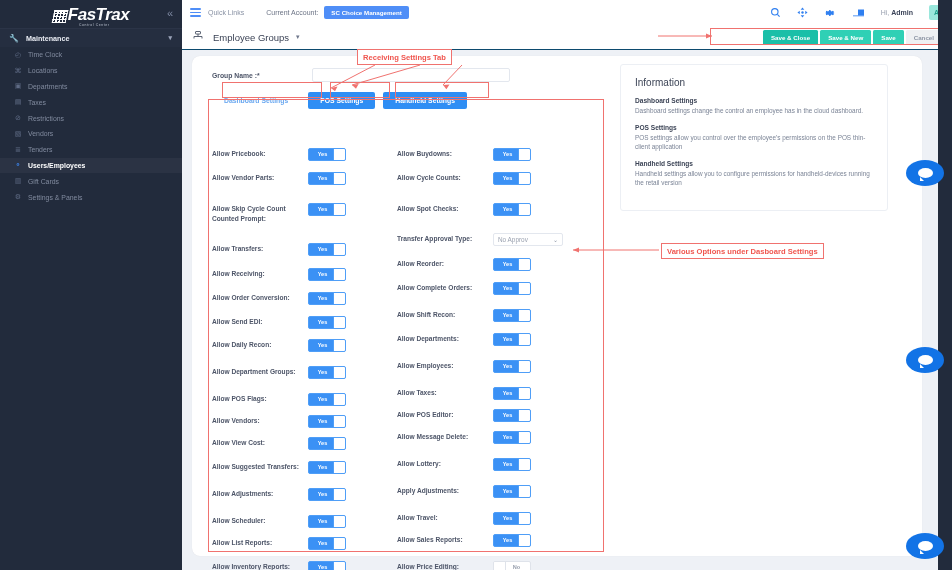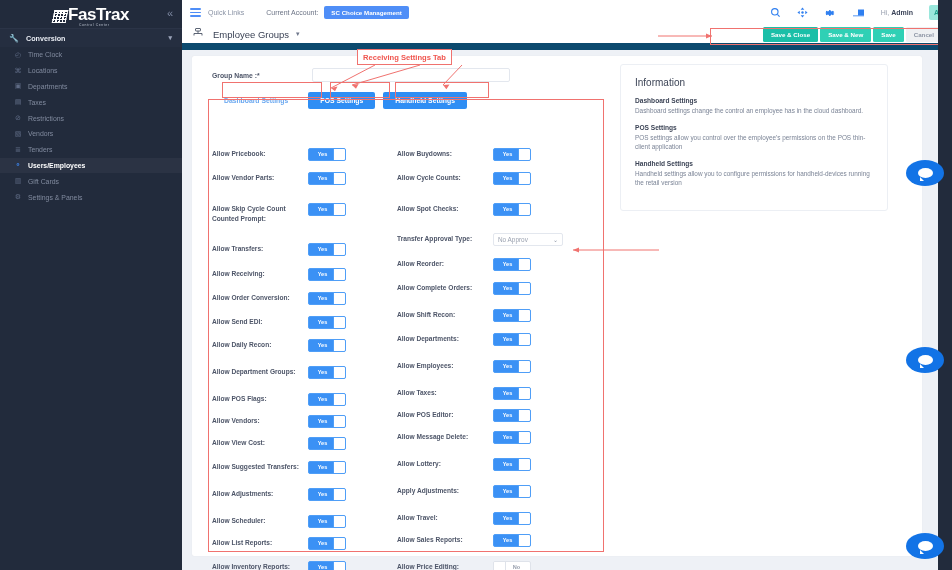--- a/index.html
+++ b/index.html
@@ -22,21 +22,21 @@
   }
   .logo-wrap { display: flex; align-items: flex-end; gap: 0px; }
   .logo-hash {
     display: inline-block; width: 14px; height: 13px; margin-right: 1px;
     background:
       repeating-linear-gradient(to bottom, #ffffff 0 1.5px, transparent 1.5px 3px),
       repeating-linear-gradient(to right, #ffffff 0 1.5px, transparent 1.5px 3.2px);
     transform: skewX(-12deg);
   }
   .logo-text {
-    color: #fff; font-weight: bold; font-size: 17px;
+    color: #fff; font-style: italic; font-weight: bold; font-size: 17px;
     letter-spacing: -0.5px; line-height: 1;
   }
   .logo-sub {
     position: absolute; bottom: 1px; left: 50%; transform: translateX(-12px);
     font-size: 3.4px; color: #b9c0ce; letter-spacing: .6px;
   }
   .collapse-btn {
     position: absolute; right: 9px; top: 8px; color: #7f8aa3; font-size: 11px;
     cursor: pointer; line-height: 1;
   }
@@ -82,41 +82,41 @@
   .hi-admin b { color: #3b4358; }
   .avatar {
     width: 15px; height: 15px; border-radius: 2px; background: #9ae7dc;
     color: #1f9f8c; font-size: 7px; font-weight: bold;
     display: flex; align-items: center; justify-content: center; cursor: pointer;
   }
 
   .pagebar {
     position: absolute; left: 182px; top: 25px; width: 770px; height: 25px;
     background: #ffffff; display: flex; align-items: center; padding: 0 10px;
-    border-bottom: 7px solid #0c4a6e;
+    border-bottom: 1px solid #0c4a6e;
   }
   .pagebar .pgicon { color: #4b5365; margin-right: 9px; font-size: 9px; }
   .page-title { font-size: 9.5px; color: #3a4255; }
   .page-chev { margin-left: 7px; font-size: 7px; color: #6f788c; cursor: pointer; }
 
   .btn-group { margin-left: auto; display: flex; gap: 2px; }
   .btn {
     font-size: 6.2px; font-weight: bold; color: #fff; padding: 4px 8px;
     border: none; border-radius: 1.5px; cursor: pointer; white-space: nowrap;
     font-family: "Liberation Sans", sans-serif;
   }
   .btn.save-close { background: #1bbfa8; }
   .btn.save-new { background: #2fd0b5; }
   .btn.save { background: #2fd0b5; }
   .btn.cancel { background: #eef0f3; color: #8d95a5; }
 
   
   .content {
     position: absolute; left: 192px; top: 56px; width: 730px; height: 500px;
-    background: #fff; border-radius: 2px; box-shadow: 0 0 1px rgba(0,0,0,.10);
+    background: #fff; border-radius: 8px; box-shadow: 0 0 1px rgba(0,0,0,.10);
   }
   .gname-row { display: flex; align-items: center; padding: 12px 0 0 20px; }
   .gname-label { font-size: 6.8px; font-weight: bold; color: #4d5568; width: 100px; }
   .gname-input {
     width: 198px; height: 14px; border: 1px solid #e3e7ee; border-radius: 2px;
     background: #fff; font-size: 7px; padding: 0 4px; color: #333;
     font-family: "Liberation Sans", sans-serif;
   }
 
   .tabs { display: flex; gap: 8px; padding: 10px 0 0 20px; }
@@ -218,21 +218,21 @@
         <span class="logo-hash"></span>
         <span class="logo-text">FasTrax</span>
       </div>
       <div class="logo-sub">Control Center</div>
       <div class="collapse-btn">«</div>
     </div>
     <div class="side-divider"></div>
 
     <div class="group-head">
       <span class="gi">🔧</span>
-      <span>Conversion</span>
+      <span>Maintenance</span>
       <span class="chev">▾</span>
     </div>
 
     <div id="nav-list">
         <div class="nav-item">
           <span class="ni">◴</span>
           <span>Time Clock</span>
         </div>
         <div class="nav-item">
           <span class="ni">⌘</span>
@@ -583,20 +583,21 @@
     <line x1="420" y1="65" x2="352" y2="85" stroke="#f0726f" stroke-width="1"></line>
     <polygon points="352,85 358.6,84 356,88.8" fill="#f0726f"></polygon>
     <line x1="462" y1="65" x2="443" y2="85" stroke="#f0726f" stroke-width="1"></line>
     <polygon points="443,85 449.5,84.6 446.4,89.2" fill="#f0726f"></polygon>
 
     <line x1="659" y1="250" x2="573" y2="250" stroke="#f0726f" stroke-width="1"></line>
     <polygon points="573,250 579,247.4 579,252.6" fill="#f0726f"></polygon>
   </svg>
 
   <div class="ann" style="left:357px; top:49px;">Receiving Settings Tab</div>
+  <div class="ann" style="left:661px; top:243px;">Various Options under Dasboard Settings</div>
 
   <div class="ann-box" style="left:710px; top:28px; width:233px; height:17px;"></div>
   <div class="ann-box" style="left:222px; top:82px; width:100px; height:16px;"></div>
   <div class="ann-box" style="left:330px; top:82px; width:60px; height:16px;"></div>
   <div class="ann-box" style="left:395px; top:82px; width:94px; height:16px;"></div>
   <div class="ann-box" style="left:208px; top:99px; width:396px; height:453px;"></div>
 
   <div class="right-strip"></div>
   <div class="chat-bubble" style="top:160px;">
       <span class="bb"></span>

